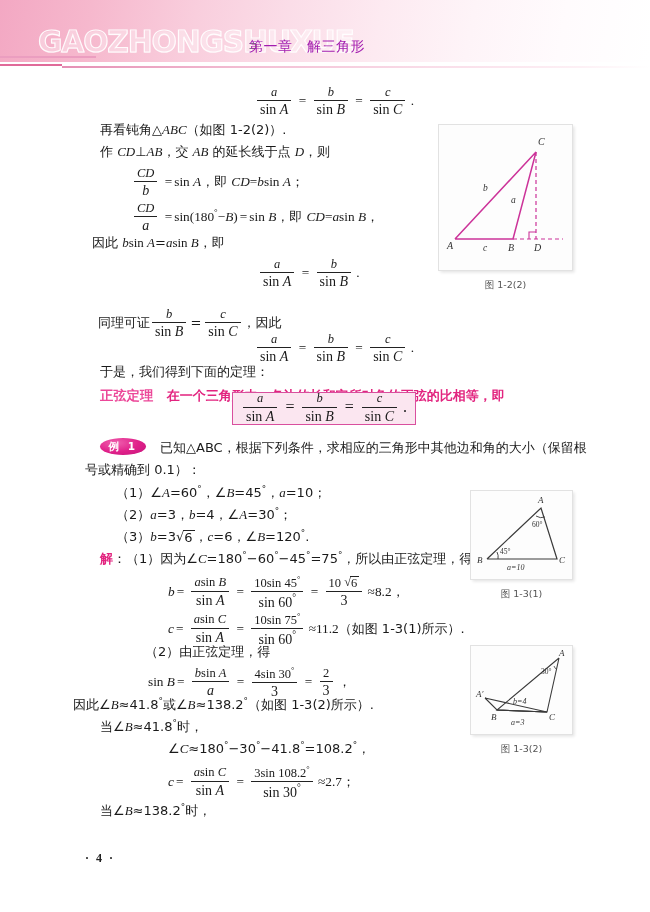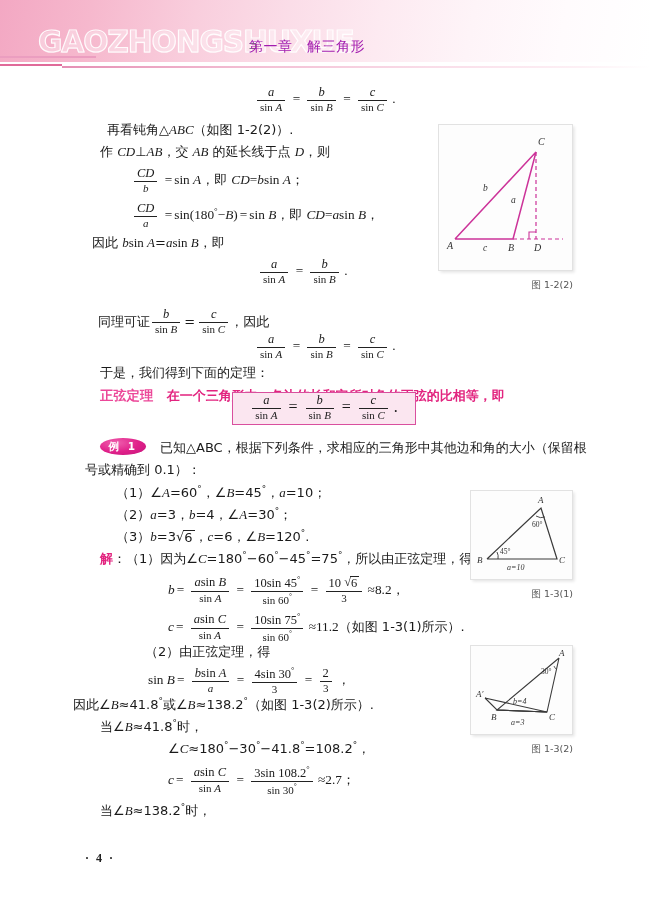--- a/index.html
+++ b/index.html
@@ -136,21 +136,21 @@
   }
   .frac .num {
     display: block;
     padding: 0 3px 1px 3px;
     border-bottom: 1.1px solid #222;
     font-size: 12.5px;
   }
   .frac .den {
     display: block;
     padding: 1px 3px 0 3px;
-    font-size: 11px;
+    font-size: 14px;
   }
   .eq { margin: 0 2px; }
   .sup { font-size: 0.68em; vertical-align: super; }
 
   .sqrt {
     display: inline-block;
     border-top: 1.05px solid #222;
     padding: 0 2px 0 1px;
     margin-left: -1px;
     position: relative;
@@ -215,21 +215,21 @@
     background: #fdfdfd;
     border: 1px solid #e2e2e2;
     box-shadow: 1.5px 1.5px 3px rgba(0,0,0,0.11);
     box-sizing: border-box;
   }
   .figure-caption {
     position: absolute;
     font-family: "DejaVu Sans", "Liberation Sans", sans-serif;
     font-size: 9.5px;
     color: #555;
-    text-align: right;
+    text-align: center;
     white-space: nowrap;
   }
 
   
   .page-number {
     position: absolute;
     left: 85px;
     top: 851px;
     font-size: 12px;
     font-family: "Liberation Serif", serif;
@@ -255,21 +255,21 @@
 
   <div class="line" style="left:255px; top:8px;">
     <span class="frac"><span class="num mi">a</span><span class="den"><span class="mr">sin&nbsp;</span><span class="mi">A</span></span></span>
     <span class="eq">=</span>
     <span class="frac"><span class="num mi">b</span><span class="den"><span class="mr">sin&nbsp;</span><span class="mi">B</span></span></span>
     <span class="eq">=</span>
     <span class="frac"><span class="num mi">c</span><span class="den"><span class="mr">sin&nbsp;</span><span class="mi">C</span></span></span>
     <span class="mr">.</span>
   </div>
 
-  <div class="line cn" style="left:107px; top:45px;">
+  <div class="line cn" style="left:100px; top:45px;">
     再看钝角△<span class="mi">ABC</span>（如图 1-2(2)）.
   </div>
 
   <div class="line cn" style="left:100px; top:67px;">
     作 <span class="mi">CD</span>⊥<span class="mi">AB</span>，交 <span class="mi">AB</span> 的延长线于点 <span class="mi">D</span>，则
   </div>
 
   <div class="line" style="left:132px; top:89px;">
     <span class="frac"><span class="num mi">CD</span><span class="den mi">b</span></span>
     <span class="eq">=</span><span class="mr">sin&nbsp;</span><span class="mi">A</span><span class="cn">，即 </span><span class="mi">CD</span>=<span class="mi">b</span><span class="mr">sin&nbsp;</span><span class="mi">A</span><span class="cn">；</span>
@@ -297,21 +297,21 @@
 
   <div class="line" style="left:255px; top:255px;">
     <span class="frac"><span class="num mi">a</span><span class="den"><span class="mr">sin&nbsp;</span><span class="mi">A</span></span></span>
     <span class="eq">=</span>
     <span class="frac"><span class="num mi">b</span><span class="den"><span class="mr">sin&nbsp;</span><span class="mi">B</span></span></span>
     <span class="eq">=</span>
     <span class="frac"><span class="num mi">c</span><span class="den"><span class="mr">sin&nbsp;</span><span class="mi">C</span></span></span>
     <span class="mr">.</span>
   </div>
 
-  <div class="line cn" style="left:100px; top:288px;">于是，我们得到下面的定理：</div>
+  <div class="line cn" style="left:100px; top:288px;font-family:Liberation Mono, monospace;">于是，我们得到下面的定理：</div>
 
   <div class="line" style="left:100px; top:311px;">
     <span class="thm-label">正弦定理</span><span class="thm-text">&nbsp;&nbsp;&nbsp;</span><span class="thm-text">在一个三角形中，各边的长和它所对角的正弦的比相等，即</span>
   </div>
 
   <div class="thm-box">
     <span>
       <span class="frac"><span class="num mi">a</span><span class="den"><span class="mr">sin&nbsp;</span><span class="mi">A</span></span></span>
       <span class="eq">=</span>
       <span class="frac"><span class="num mi">b</span><span class="den"><span class="mr">sin&nbsp;</span><span class="mi">B</span></span></span>

